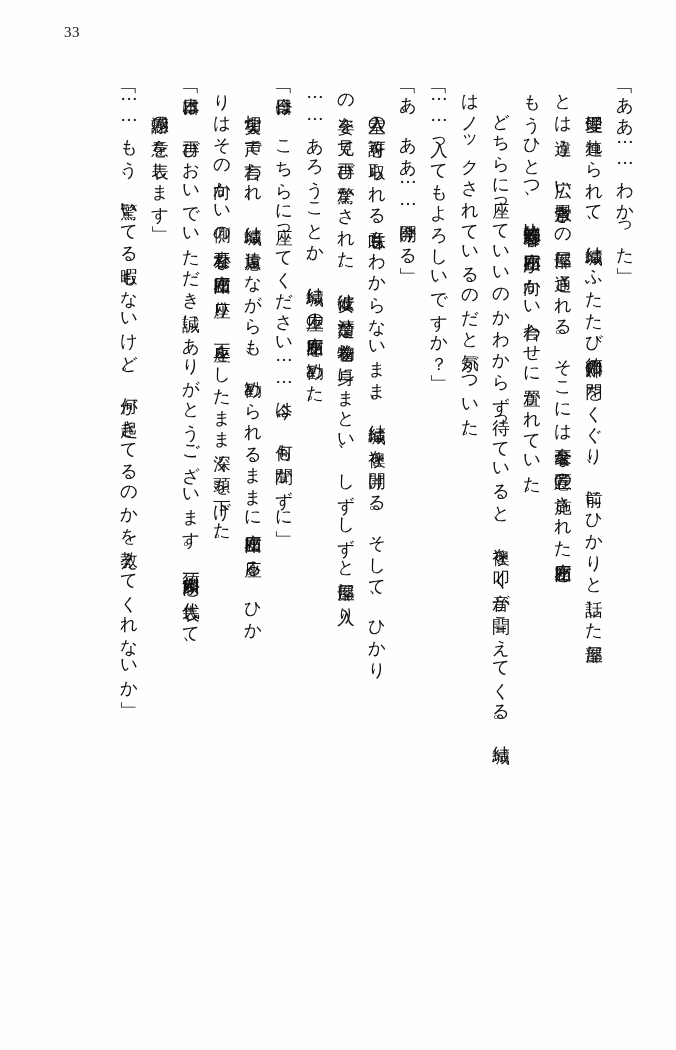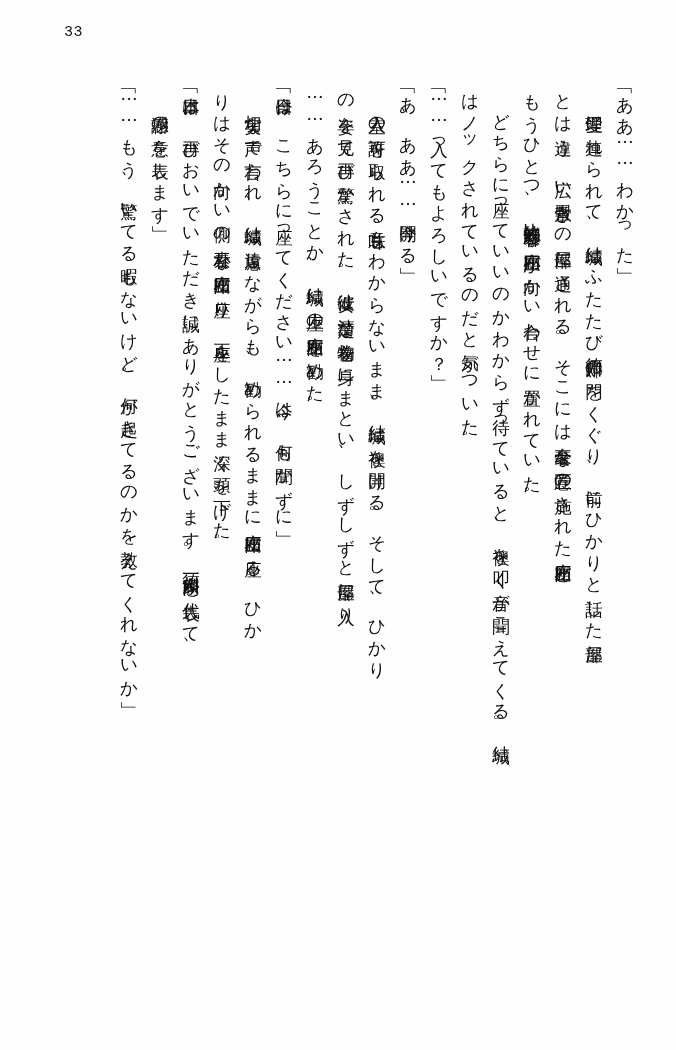--- a/index.html
+++ b/index.html
@@ -21,21 +21,21 @@
     background: #fefefe;
     box-sizing: border-box;
   }
   #page-number {
     position: absolute;
     top: 24px;
     left: 64px;
     font-size: 15px;
     letter-spacing: 0.5px;
     color: #141414;
-    font-family: Liberation Mono, monospace;
+    font-family: Liberation Serif, serif;
   }
   #text-body {
     position: absolute;
     top: 82px;
     left: 34px;
     right: 36px;
     height: 900px;
     display: flex;
     flex-direction: row-reverse;
     align-items: flex-start;

